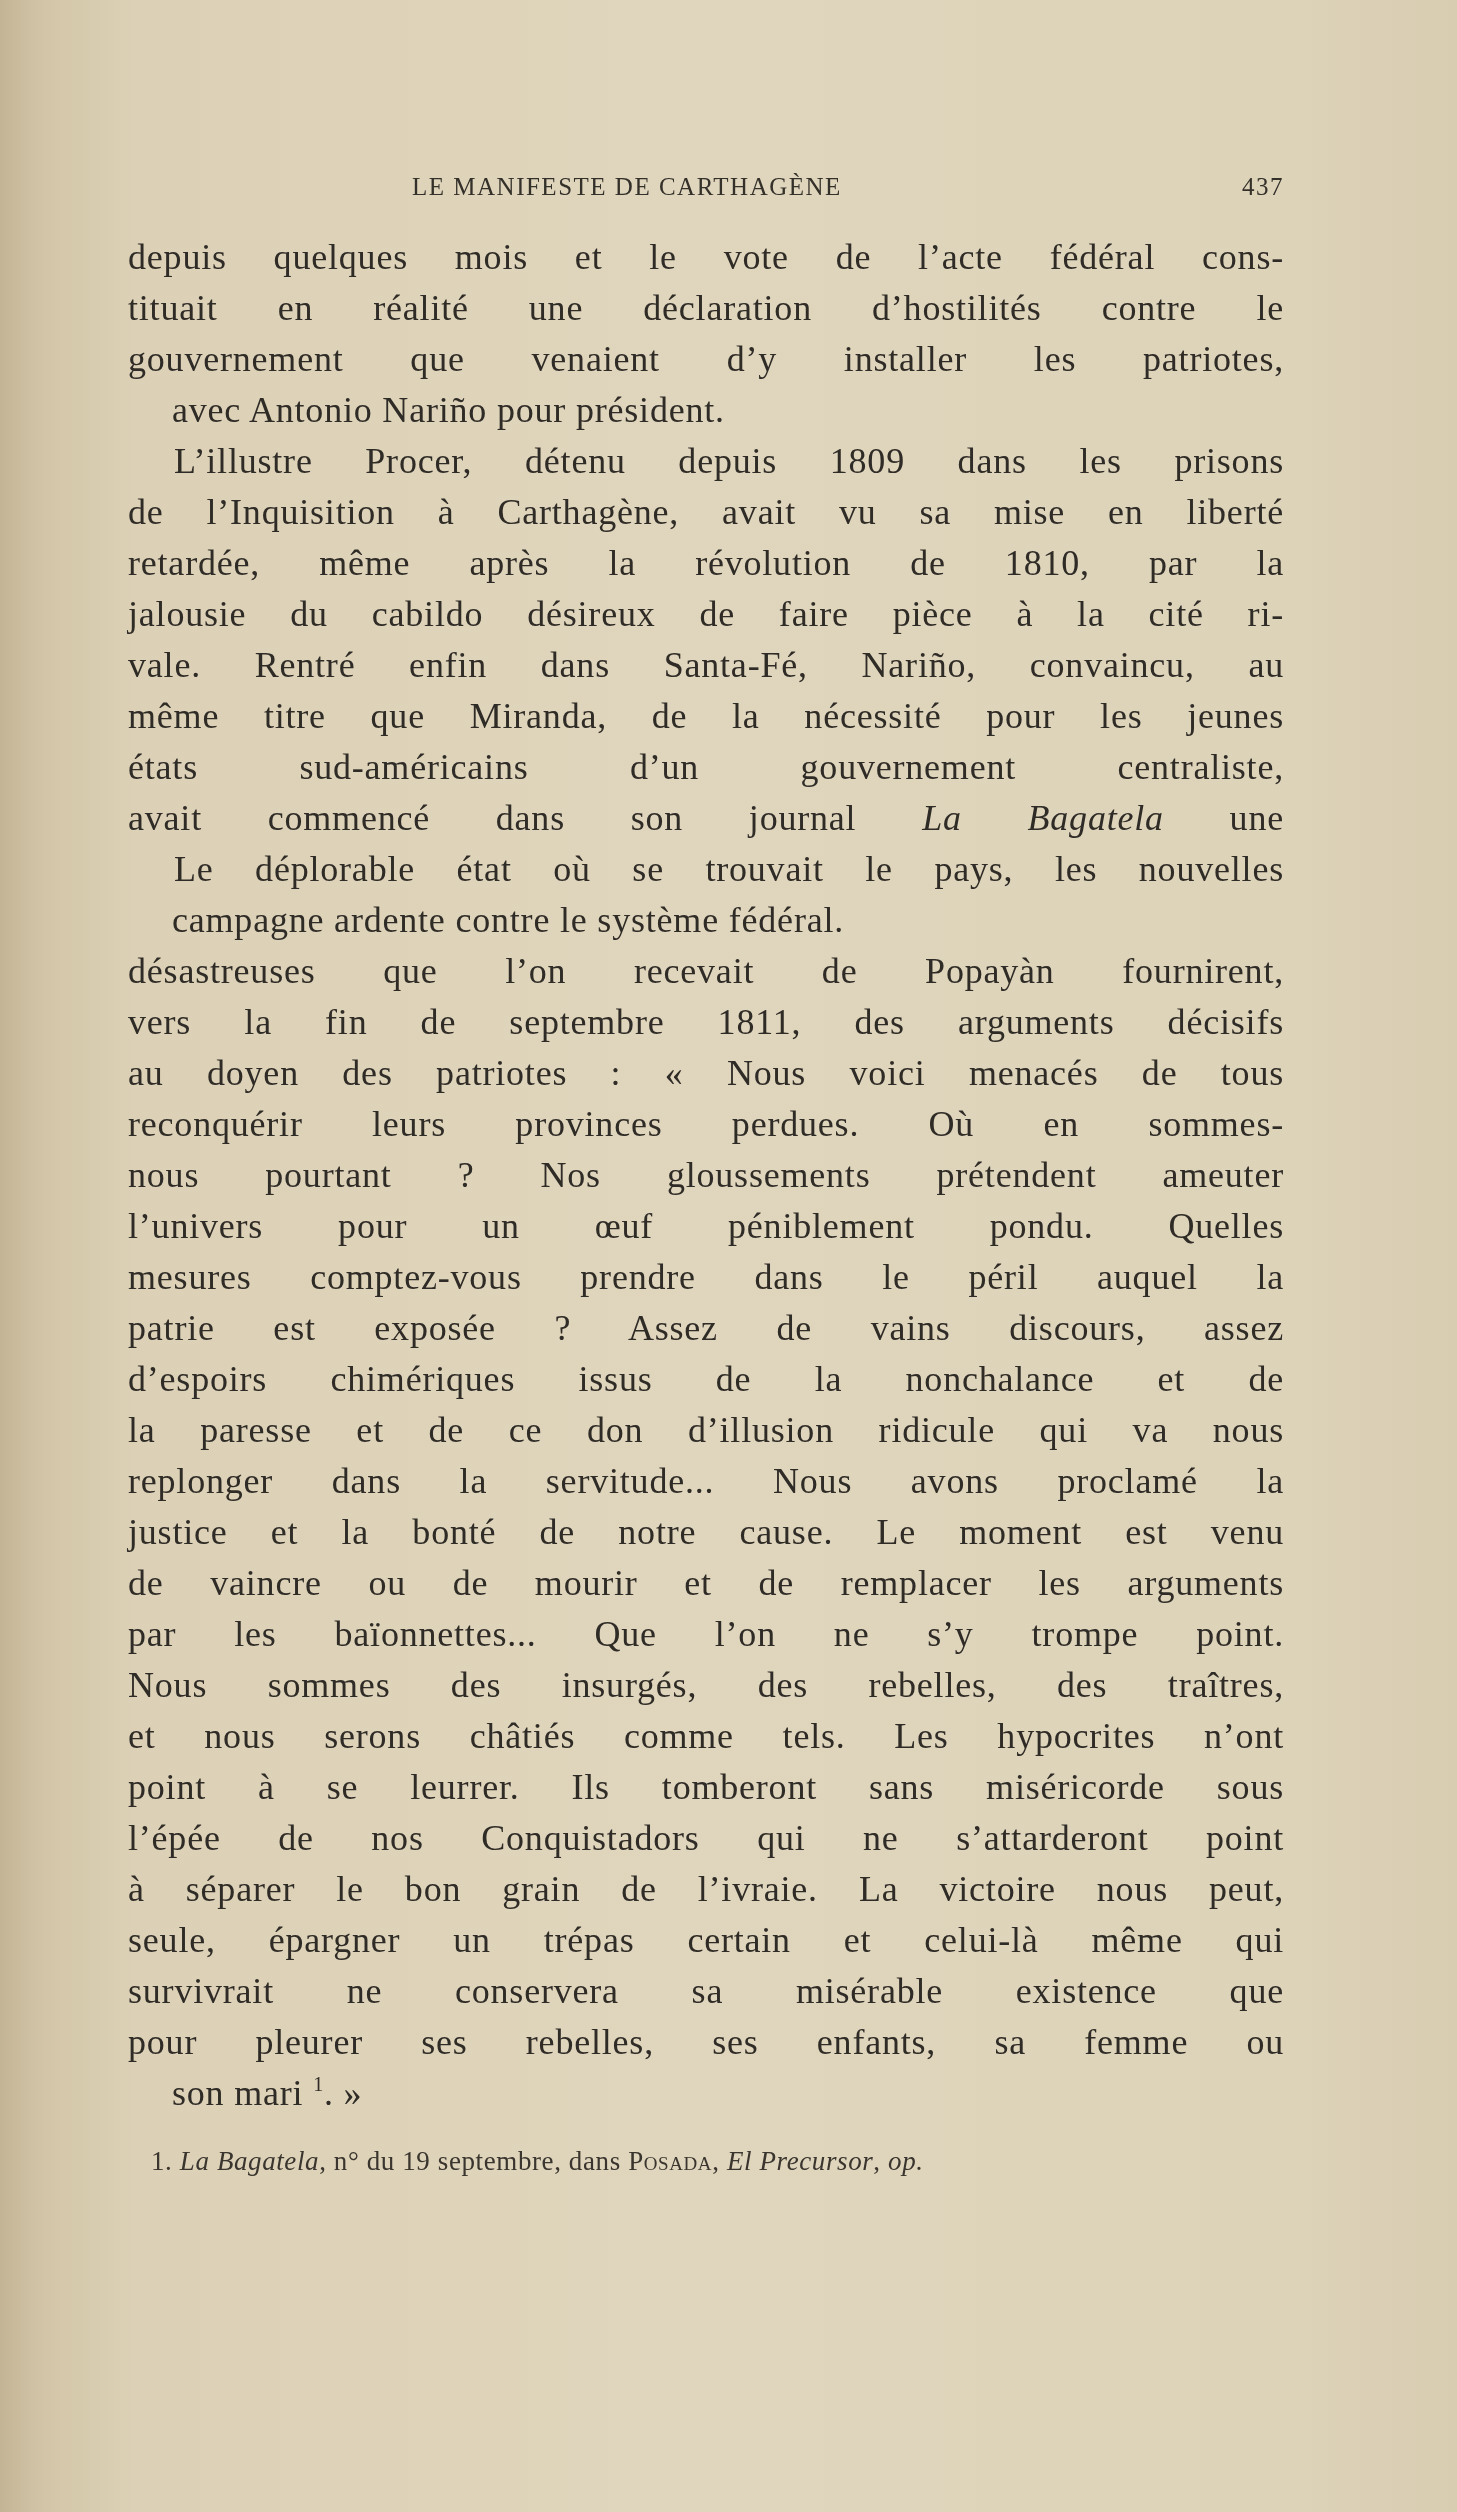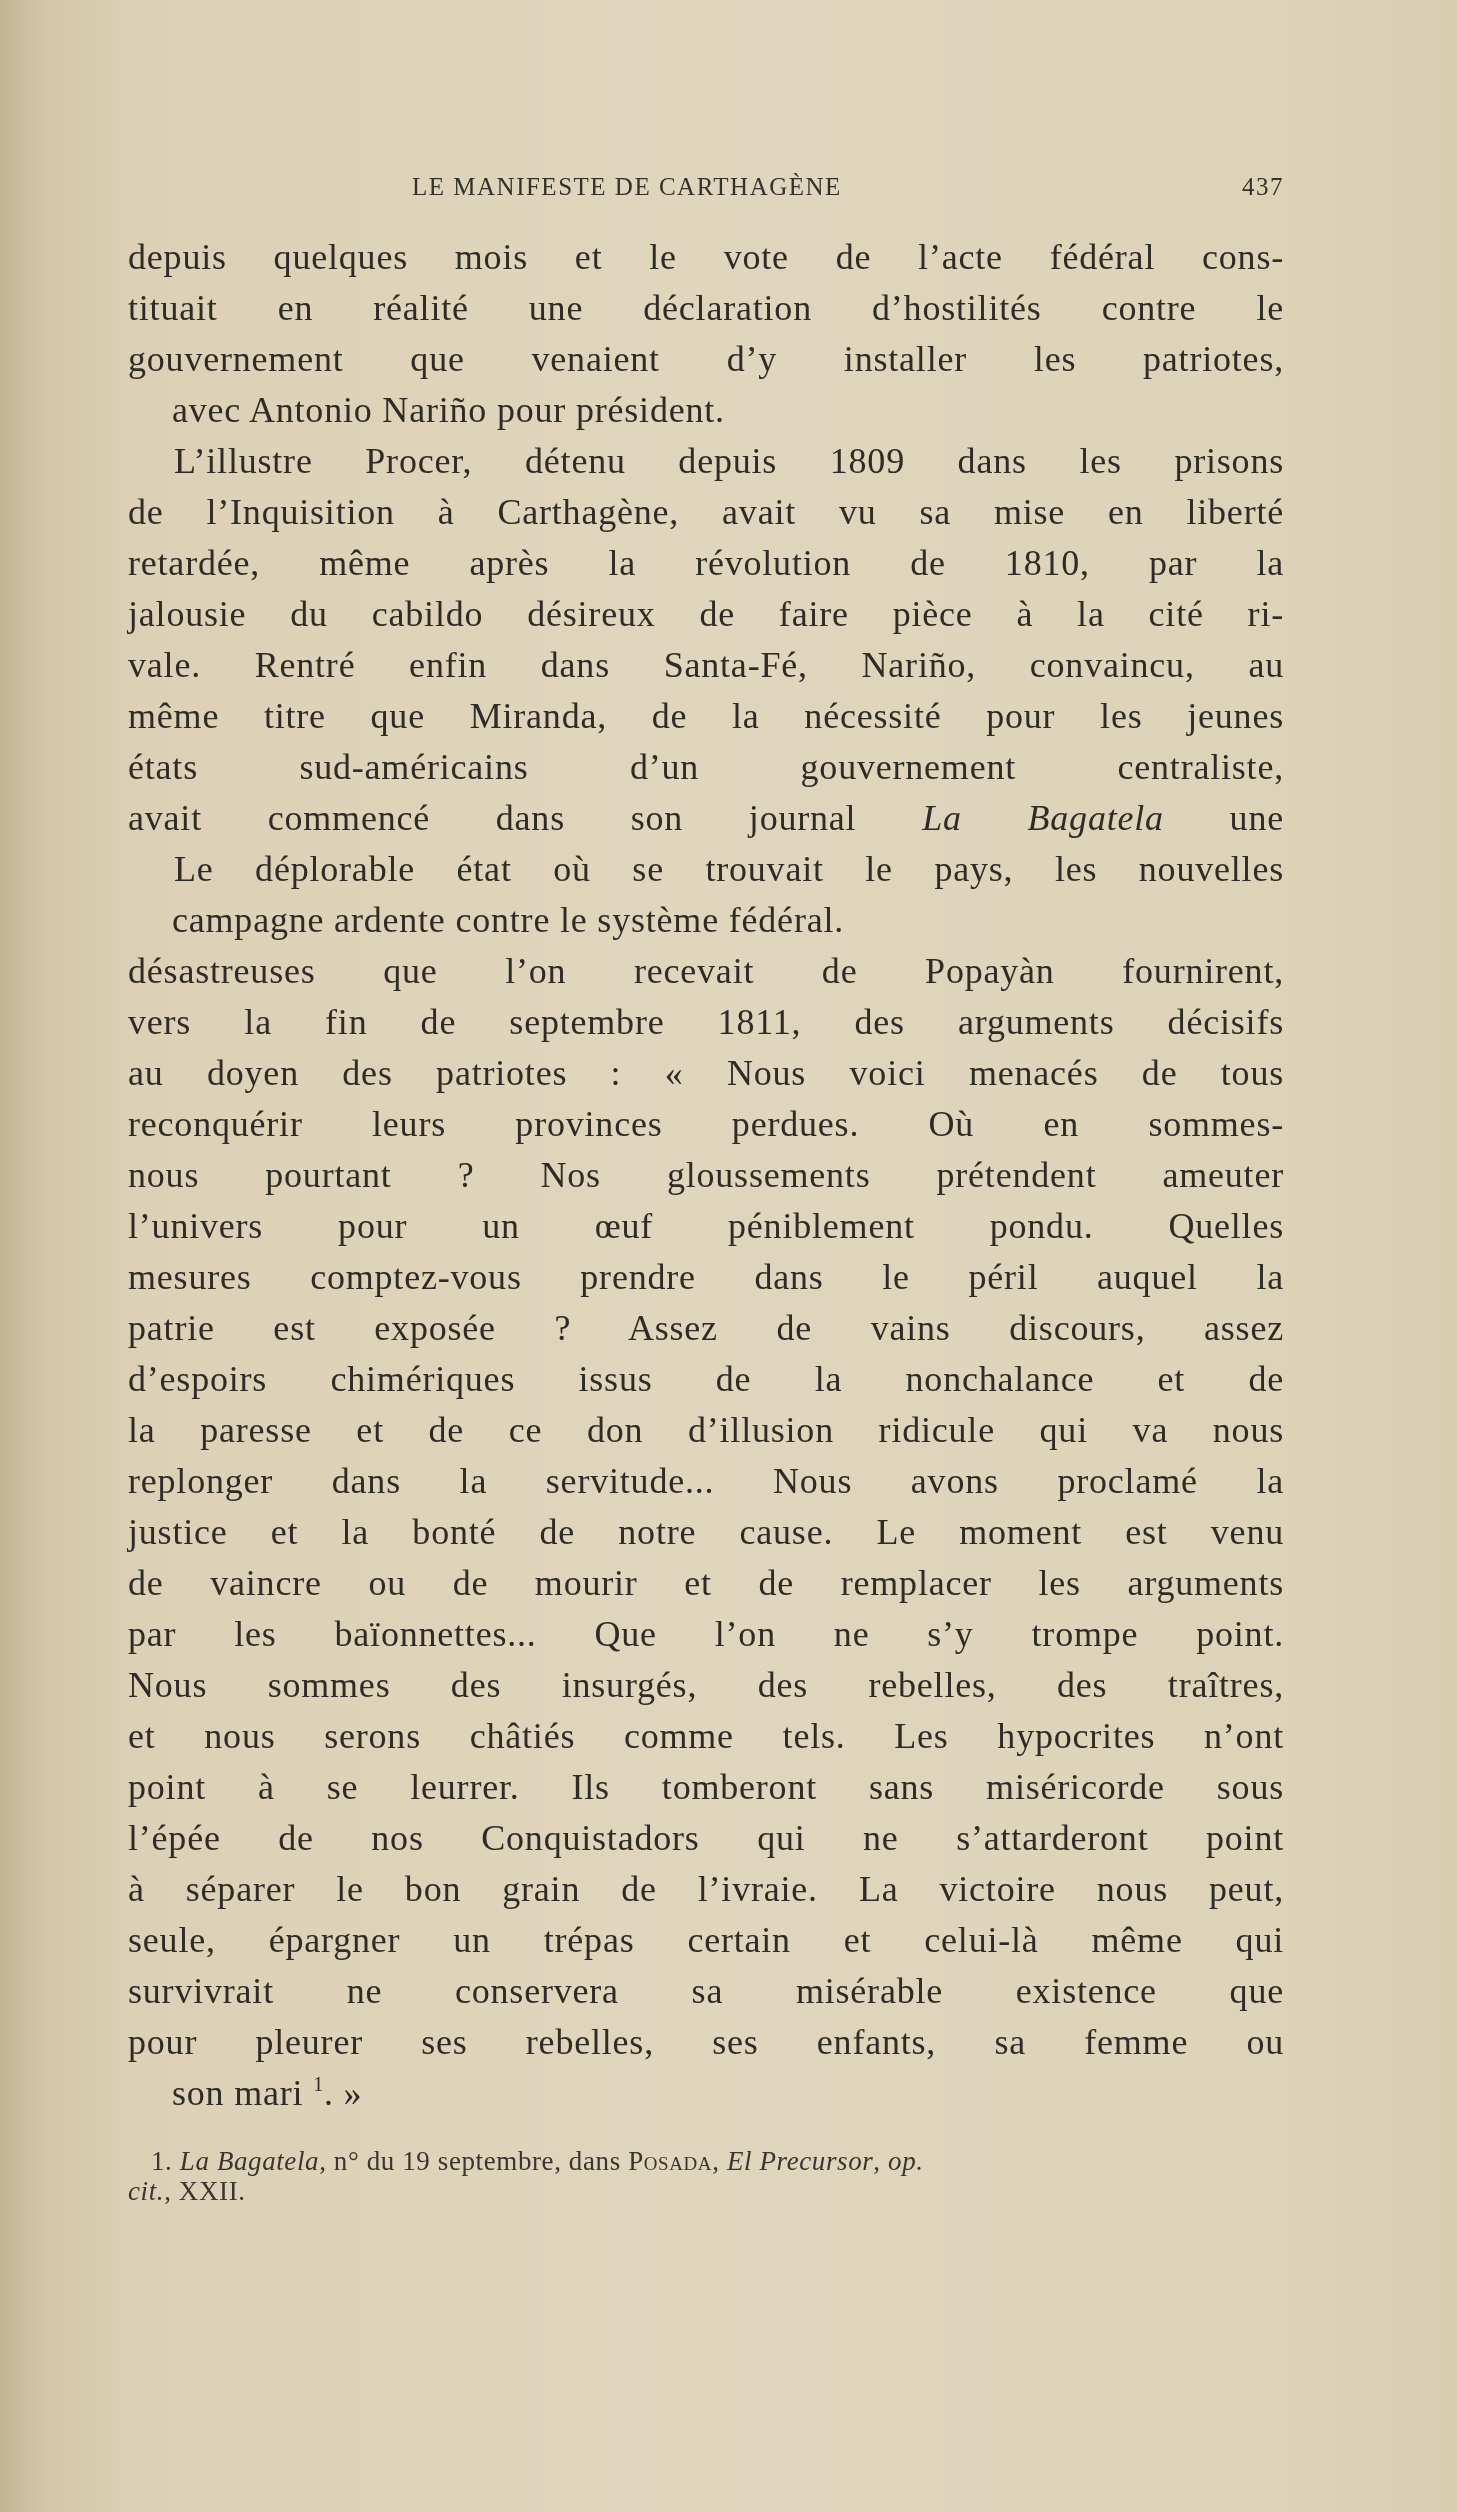--- a/index.html
+++ b/index.html
@@ -137,15 +137,14 @@
   <span class="line">l’épée de nos Conquistadors qui ne s’attarderont point</span>
   <span class="line">à séparer le bon grain de l’ivraie. La victoire nous peut,</span>
   <span class="line">seule, épargner un trépas certain et celui-là même qui</span>
   <span class="line">survivrait ne conservera sa misérable existence que</span>
   <span class="line">pour pleurer ses rebelles, ses enfants, sa femme ou</span>
   <span class="line last"><span>son mari </span><sup>1</sup><span>. »</span></span>
 </div>
 
 <div class="footnote">
   <span class="fn-line indent"><span>1.</span> <i>La Bagatela</i><span>, n° du 19 septembre, dans </span><span class="smallcaps">Posada</span><span>, </span><i>El Precursor</i><span>, </span><i>op.</i></span>
-  <span class="fn-line"><i>cit.</i><span>, XXII.</span></span>
 </div>
 
 
 </body></html>

